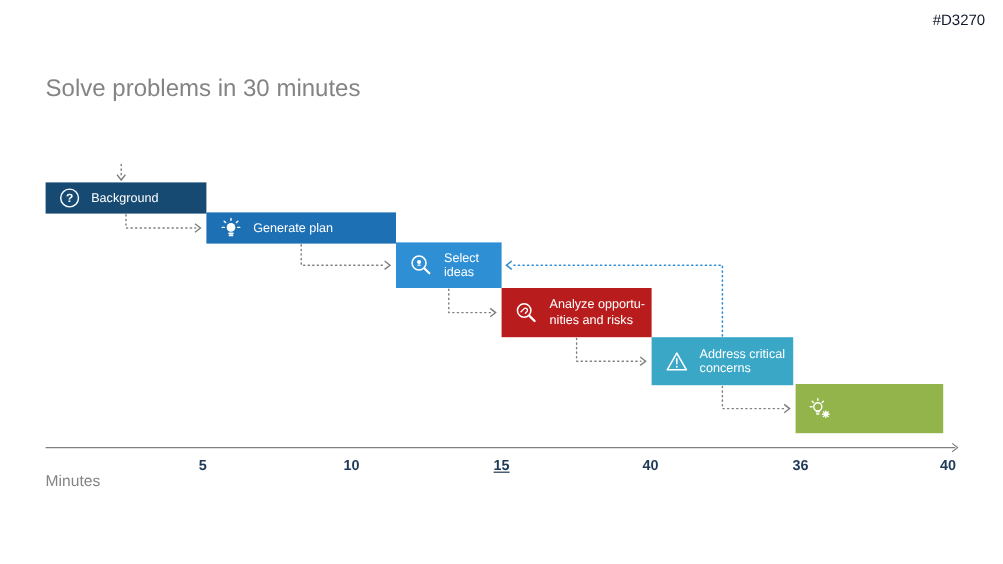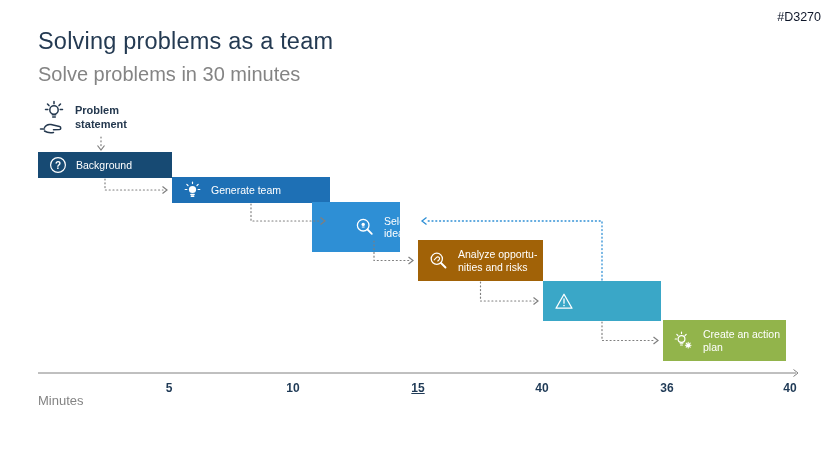--- a/index.html
+++ b/index.html
@@ -21,103 +21,85 @@
   .overlay { position:absolute; left:0; top:0; pointer-events:none; }
 
   .tick { position:absolute; transform:translateX(-50%); font-size:12px; font-weight:bold; color:#1F3A56; }
   .minutes { position:absolute; font-size:13px; color:#848484; }
 </style>
 </head>
 <body>
 
 <div class="slide">
 
-  <div class="title">Solving problems as a team</div>
   <div class="subtitle">Solve problems in 30 minutes</div>
   <div class="tag">#D3270</div>
 
-  <div class="problem">
-    <span class="p-icon">
-      <svg width="32" height="38" viewBox="0 0 32 38" fill="none" stroke="#24384E" stroke-width="1.5" stroke-linecap="round" stroke-linejoin="round">
-
-        <path d="M16 1.5 V3.8 M9.5 4 L11 5.6 M22.5 4 L21 5.6 M7.5 9.5 H9.8 M24.5 9.5 H22.2"></path>
-
-        <circle cx="16" cy="10" r="4.2"></circle>
-        <path d="M14.3 14.8 H17.7 M14.7 17 H17.3"></path>
-
-        <path d="M2.5 29 L6.5 29"></path>
-        <path d="M6.5 27.5 C8 24.8 10.5 24 13 24.6 L21.5 26.6 C23.2 27 23.2 29.4 21.4 29.6 L15.5 29.8"></path>
-        <path d="M6.5 31 C9 32.6 12.5 33 15.5 32.4"></path>
-      </svg>
-    </span>
-    <div class="p-label">Problem
-statement</div>
-  </div>
 
   <div id="steps">
       <div class="step-box" style="left: 38px; top: 152px; width: 134px; height: 26px; background: rgb(23, 74, 115);">
         <span class="step-icon">
           <svg width="18" height="18" viewBox="0 0 18 18" fill="none" stroke="#fff" stroke-width="1.2">
             <circle cx="9" cy="9" r="7.4"></circle>
             <text x="9" y="12.6" text-anchor="middle" fill="#fff" stroke="none" font-size="10" font-weight="bold" font-family="Liberation Sans, sans-serif">?</text>
           </svg>
         </span>
         <div class="step-label">Background</div>
       </div>
       <div class="step-box" style="left: 172px; top: 177px; width: 158px; height: 26px; background: rgb(30, 112, 181);">
         <span class="step-icon">
           <svg width="19" height="19" viewBox="0 0 19 19" fill="none" stroke="#fff" stroke-width="1.2" stroke-linecap="round">
             <path d="M9.5 1 V2.6 M3.8 3.3 L5 4.5 M15.2 3.3 L14 4.5 M2.2 8.5 H3.9 M16.8 8.5 H15.1"></path>
             <circle cx="9.5" cy="8.5" r="3.6" fill="#fff" stroke="none"></circle>
             <path d="M7.9 13.4 H11.1 M8.3 15.2 H10.7" stroke-width="1.5"></path>
           </svg>
         </span>
-        <div class="step-label">Generate team</div>
+        <div class="step-label">Generate plan</div>
       </div>
-      <div class="step-box" style="left: 312px; top: 202px; width: 88px; height: 50px; background: rgb(46, 143, 213); padding-left: 32px;">
+      <div class="step-box" style="left: 330px; top: 202px; width: 88px; height: 38px; background: rgb(46, 143, 213);">
         <span class="step-icon">
           <svg width="20" height="20" viewBox="0 0 20 20" fill="none" stroke="#fff" stroke-width="1.3" stroke-linecap="round">
             <circle cx="8.2" cy="8.2" r="5.8"></circle>
             <path d="M12.5 12.5 L16.8 16.8" stroke-width="1.8"></path>
             <circle cx="8.2" cy="7.4" r="1.7" fill="#fff" stroke="none"></circle>
             <path d="M7.3 10 H9.1" stroke-width="1.1"></path>
           </svg>
         </span>
         <div class="step-label">Select<br>ideas</div>
       </div>
-      <div class="step-box" style="left: 418px; top: 240px; width: 125px; height: 41px; background: #a16207;">
+      <div class="step-box" style="left: 418px; top: 240px; width: 125px; height: 41px; background: #b91c1c;">
         <span class="step-icon">
           <svg width="20" height="20" viewBox="0 0 20 20" fill="none" stroke="#fff" stroke-width="1.3" stroke-linecap="round">
             <circle cx="7.8" cy="7.8" r="5.6"></circle>
             <path d="M12 12 L16.5 16.5" stroke-width="1.9"></path>
             <path d="M5.2 8.8 L7.6 6.4 M7.6 6.4 a1.7 1.7 0 1 1 2.4 2.4 M10 8.8 L8.8 10" stroke-width="1.1"></path>
           </svg>
         </span>
         <div class="step-label">Analyze opportu-<br>nities and risks</div>
       </div>
       <div class="step-box" style="left: 543px; top: 281px; width: 118px; height: 40px; background: rgb(58, 167, 199);">
         <span class="step-icon">
           <svg width="20" height="19" viewBox="0 0 20 19" fill="none" stroke="#fff" stroke-width="1.3" stroke-linejoin="round" stroke-linecap="round">
             <path d="M10 2.2 L18 16.2 H2 Z"></path>
             <path d="M10 7 V11.2"></path>
             <circle cx="10" cy="13.6" r="0.8" fill="#fff" stroke="none"></circle>
           </svg>
         </span>
+        <div class="step-label">Address critical<br>concerns</div>
       </div>
       <div class="step-box" style="left: 663px; top: 320px; width: 123px; height: 41px; background: rgb(146, 180, 75);">
         <span class="step-icon">
           <svg width="20" height="20" viewBox="0 0 20 20" fill="none" stroke="#fff" stroke-width="1.2" stroke-linecap="round">
             <path d="M7.5 1.2 V2.6 M2.8 3.4 L3.9 4.5 M12.2 3.4 L11.1 4.5 M1.2 8 H2.7"></path>
             <circle cx="7.5" cy="8" r="3.4"></circle>
             <path d="M6.2 12.2 H8.8 M6.6 14 H8.4"></path>
             <circle cx="14.2" cy="14.2" r="2" fill="#fff" stroke="none"></circle>
             <path d="M14.2 11.4 V12 M14.2 16.4 V17 M11.4 14.2 H12 M16.4 14.2 H17 M12.2 12.2 L12.7 12.7 M15.7 15.7 L16.2 16.2 M16.2 12.2 L15.7 12.7 M12.7 15.7 L12.2 16.2" stroke-width="1.1"></path>
           </svg>
         </span>
-        <div class="step-label">Create an action<br>plan</div>
       </div>
     </div>
 
   <svg id="overlay" class="overlay" width="836" height="470">
       <path d="M101,137 V148" stroke="#7F7F7F" fill="none" stroke-width="1.2" stroke-dasharray="1,2.8" stroke-linecap="round"></path>
       <path d="M97.5,145.5 L101,150 L104.5,145.5" stroke="#7F7F7F" fill="none" stroke-width="1.2"></path>
       <path d="M105,179 V190 H163" stroke="#7F7F7F" fill="none" stroke-width="1.2" stroke-dasharray="1,2.8" stroke-linecap="round"></path>
       <path d="M162.5,186.5 L167,190 L162.5,193.5" stroke="#7F7F7F" fill="none" stroke-width="1.2"></path>
       <path d="M251,204 V221 H321" stroke="#7F7F7F" fill="none" stroke-width="1.2" stroke-dasharray="1,2.8" stroke-linecap="round"></path>
       <path d="M320.5,217.5 L325,221 L320.5,224.5" stroke="#7F7F7F" fill="none" stroke-width="1.2"></path>

